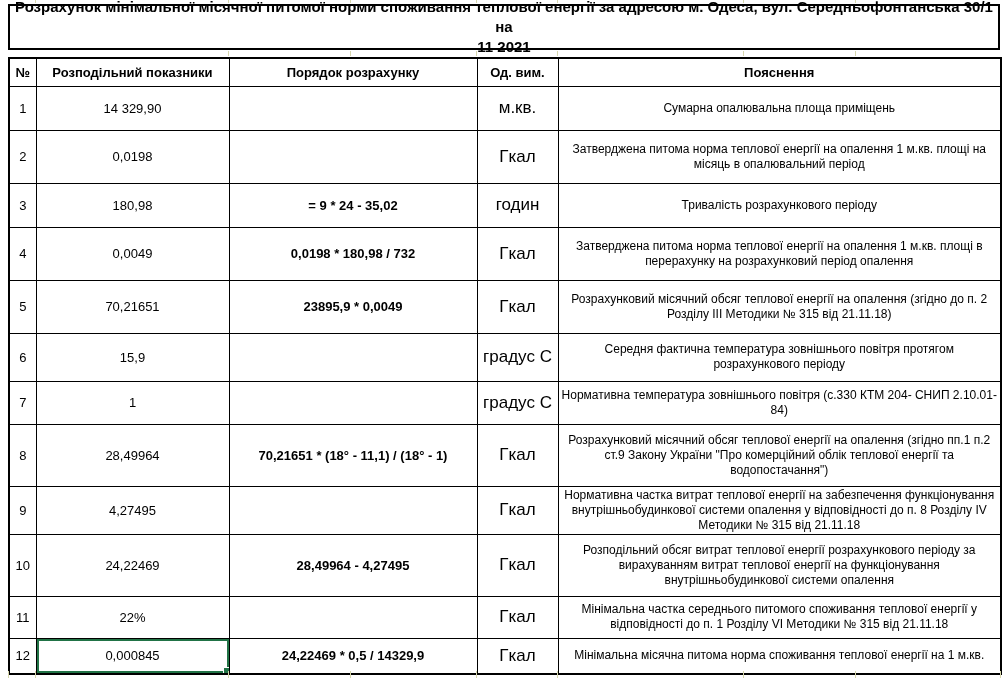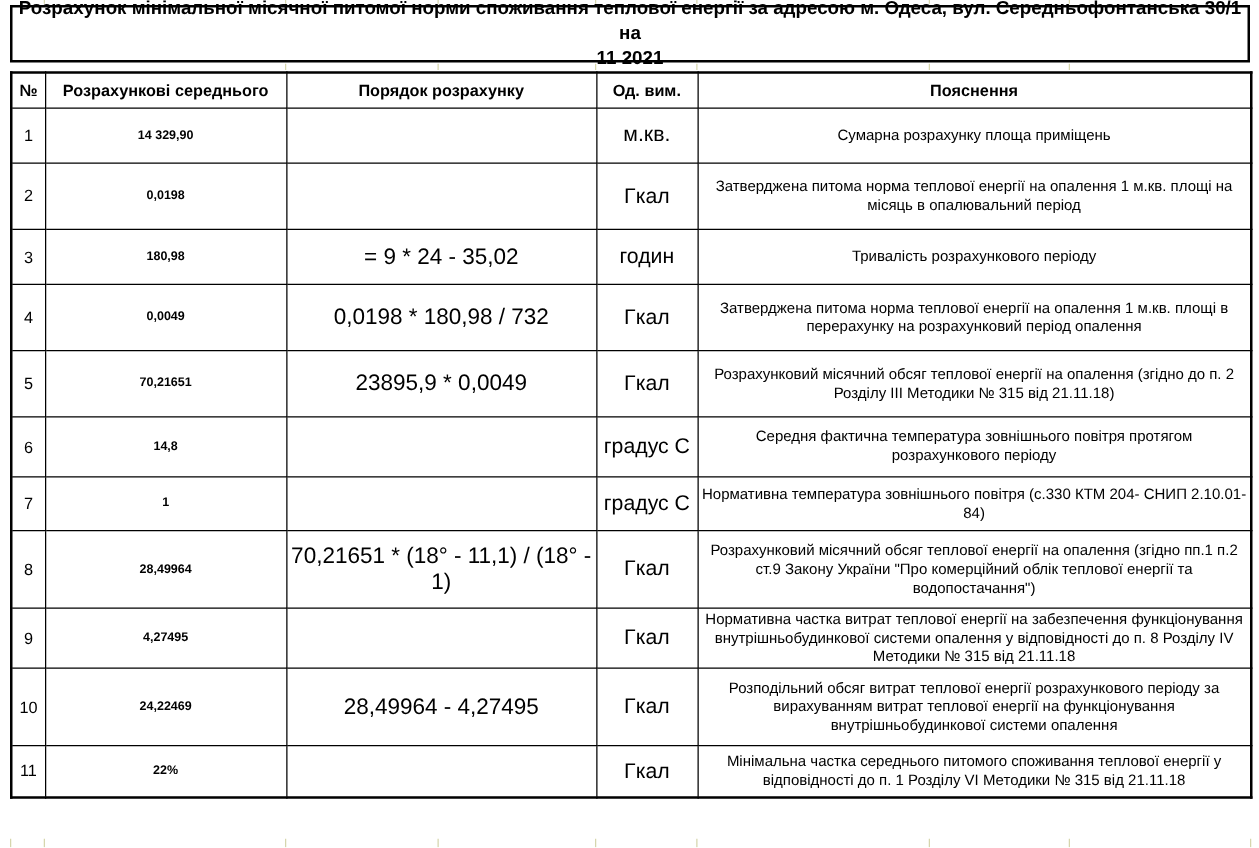--- a/index.html
+++ b/index.html
@@ -42,22 +42,22 @@
     border: 1px solid #000;
     text-align: center;
     vertical-align: middle;
     padding: 1px 3px;
     box-sizing: border-box;
     overflow: hidden;
   }
   table.calc thead tr { height: 28px; }
   table.calc th { font-size: 13px; font-weight: bold; }
   td.c-num  { font-size: 13px; }
-  td.c-val  { font-size: 10px; font-weight: bold; }
-  td.c-frm  { font-size: 18px; }
+  td.c-val  { font-size: 13px; }
+  td.c-frm  { font-size: 13px; font-weight: bold; }
   td.c-unit { font-size: 17px; }
   td.c-exp  { font-size: 12px; line-height: 15px; }
 
   td.selected { position: relative; }
   .sel-overlay {
     position: absolute; top: -1px; left: -1px; right: -1px; bottom: -1px;
     border: 3px solid var(--sel, #217346);
     pointer-events: none;
   }
   .sel-overlay::after {
@@ -102,33 +102,33 @@
     <colgroup>
       <col style="width:27px">
       <col style="width:193px">
       <col style="width:248px">
       <col style="width:81px">
       <col style="width:443px">
     </colgroup>
     <thead>
       <tr>
         <th>№</th>
-        <th>Розрахункові середнього</th>
+        <th>Розподільний показники</th>
         <th>Порядок розрахунку</th>
         <th>Од. вим.</th>
         <th>Пояснення</th>
       </tr>
     </thead>
     <tbody>
         <tr style="height: 44px;">
     <td class="c-num">1</td>
     <td class="c-val">14 329,90</td>
     <td class="c-frm"></td>
     <td class="c-unit">м.кв.</td>
-    <td class="c-exp">Сумарна розрахунку площа приміщень</td>
+    <td class="c-exp">Сумарна опалювальна площа приміщень</td>
   </tr>
         <tr style="height: 53px;">
     <td class="c-num">2</td>
     <td class="c-val">0,0198</td>
     <td class="c-frm"></td>
     <td class="c-unit">Гкал</td>
     <td class="c-exp">Затверджена питома норма теплової енергії на опалення 1 м.кв. площі на місяць в опалювальний період</td>
   </tr>
         <tr style="height: 44px;">
     <td class="c-num">3</td>
@@ -146,21 +146,21 @@
   </tr>
         <tr style="height: 53px;">
     <td class="c-num">5</td>
     <td class="c-val">70,21651</td>
     <td class="c-frm">23895,9 * 0,0049</td>
     <td class="c-unit">Гкал</td>
     <td class="c-exp">Розрахунковий місячний обсяг теплової енергії на опалення (згідно до п. 2 Розділу III Методики № 315 від 21.11.18)</td>
   </tr>
         <tr style="height: 48px;">
     <td class="c-num">6</td>
-    <td class="c-val">14,8</td>
+    <td class="c-val">15,9</td>
     <td class="c-frm"></td>
     <td class="c-unit">градус С</td>
     <td class="c-exp">Середня фактична температура зовнішнього повітря протягом розрахункового періоду</td>
   </tr>
         <tr style="height: 43px;">
     <td class="c-num">7</td>
     <td class="c-val">1</td>
     <td class="c-frm"></td>
     <td class="c-unit">градус С</td>
     <td class="c-exp">Нормативна температура зовнішнього повітря (с.330 КТМ 204-  СНИП 2.10.01-84)</td>
@@ -185,20 +185,27 @@
     <td class="c-frm">28,49964 - 4,27495</td>
     <td class="c-unit">Гкал</td>
     <td class="c-exp">Розподільний обсяг витрат теплової енергії розрахункового періоду за вирахуванням витрат теплової енергії на функціонування внутрішньобудинкової системи опалення</td>
   </tr>
         <tr style="height: 42px;">
     <td class="c-num">11</td>
     <td class="c-val">22%</td>
     <td class="c-frm"></td>
     <td class="c-unit">Гкал</td>
     <td class="c-exp">Мінімальна частка середнього питомого споживання теплової енергії у відповідності до п. 1 Розділу VI Методики № 315 від 21.11.18</td>
+  </tr>
+        <tr style="height: 36px;">
+    <td class="c-num">12</td>
+    <td class="c-val selected">0,000845<div class="sel-overlay"></div></td>
+    <td class="c-frm">24,22469 * 0,5 / 14329,9</td>
+    <td class="c-unit">Гкал</td>
+    <td class="c-exp">Мінімальна місячна питома норма споживання теплової енергії на 1 м.кв.</td>
   </tr>
       </tbody>
   </table>
 
   <div class="strip bottom">
       <div class="tick" style="left: 8px;"></div>
       <div class="tick" style="left: 35px;"></div>
       <div class="tick" style="left: 228px;"></div>
       <div class="tick" style="left: 350px;"></div>
       <div class="tick" style="left: 476px;"></div>

